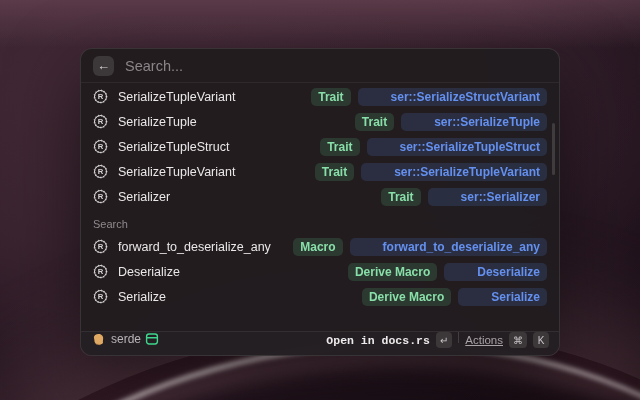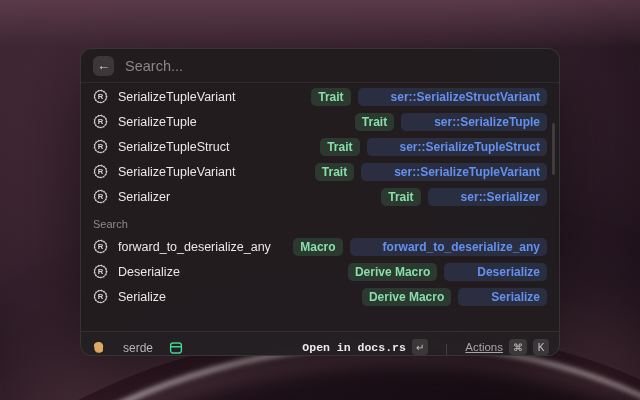--- a/index.html
+++ b/index.html
@@ -45,21 +45,21 @@
   .row .crate-icon { flex:0 0 auto; display:flex; }
   .row .title { font-size:12.5px; color:#eae7e9; flex:1; white-space:nowrap; overflow:hidden; }
   .badge { font-size:12px; font-weight:700; padding:2px 7px; border-radius:5px; white-space:nowrap;text-align:right; }
   .badge.kind { color:#89dfa9; background:rgba(98,214,141,0.16); }
   .badge.path { color:#6490ef; background:rgba(95,142,242,0.16); margin-left:-3px;padding-left:33px; }
   .sec-header { height:25px; display:flex; align-items:flex-end; padding:0 12px 4px 12px;
         font-size:11px; color:#8f898d; }
   .scrollthumb { position:absolute; right:4px; top:40px; width:3px; height:52px;
         border-radius:2px; background:rgba(255,255,255,0.14); }
 
-  .footer { flex:0 0 24px; display:flex; align-items:flex-end; gap:16px; padding:0 10px 0 10px;
+  .footer { flex:0 0 24px; display:flex; align-items:flex-start; gap:4px; padding:0 10px 0 10px;
         border-top:1px solid rgba(255,255,255,0.07); background:rgba(38,33,36,0.6); }
   .footer .crate-name { font-size:12px; color:#b9b4b7; margin-left:1px; }
   .footer .spacer { flex:1; }
   .f-action { display:flex; align-items:center; gap:6px; cursor:pointer; }
   .f-primary { font-size:11.5px; font-weight:700; color:#edeaec;font-family:Liberation Mono, monospace; }
   .f-actions-label { font-size:11.5px; color:#a8a3a6;text-decoration:underline; }
   .key { min-width:16px; height:16px; padding:0 4px; border-radius:4px; background:#3c3739;
         color:#c9c4c7; font-size:10px; display:flex; align-items:center; justify-content:center; }
   .f-div { width:1px; height:11px; background:rgba(255,255,255,0.14); margin:0 2px; }
 </style>

